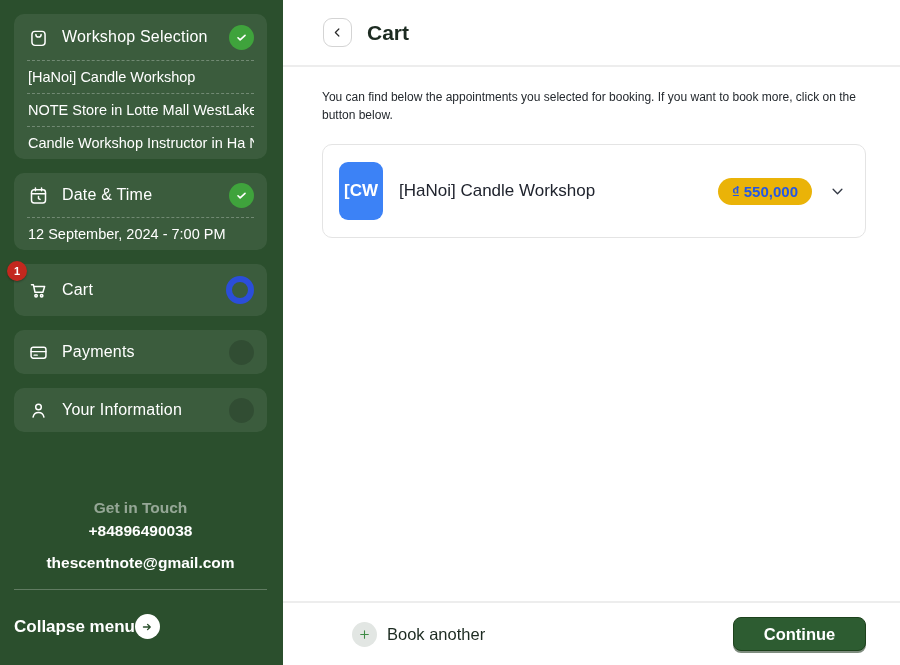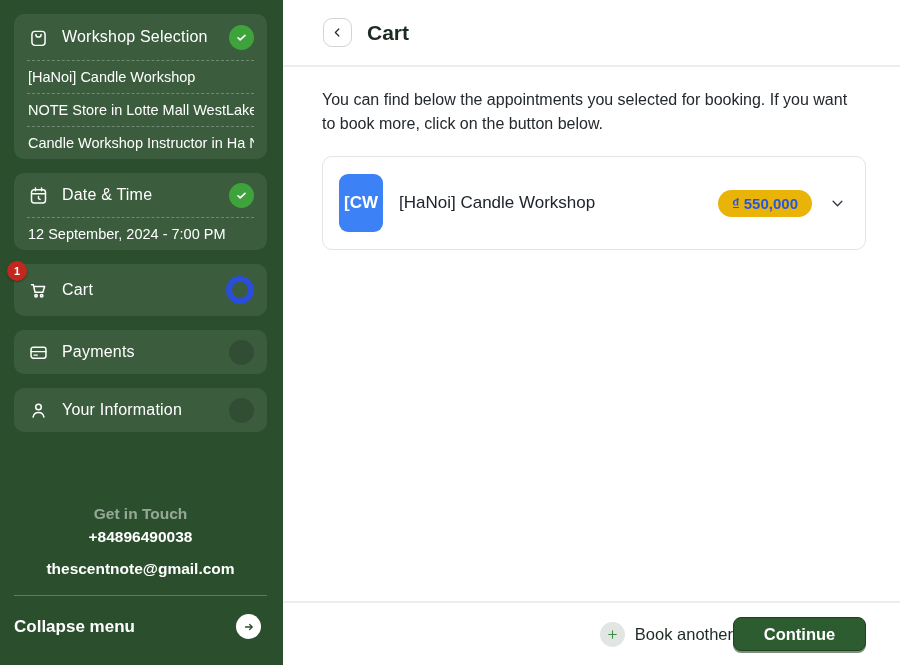--- a/index.html
+++ b/index.html
@@ -57,22 +57,22 @@
     font-size:11px;font-weight:700;
     display:flex;align-items:center;justify-content:center;
     box-shadow:0 1px 2px rgba(0,0,0,0.3);
   }
   .contact{margin-top:auto;text-align:center;}
   .contact-heading{color:rgba(255,255,255,0.5);font-weight:700;font-size:15.5px;margin-bottom:5px;}
   .contact-line{color:#fff;font-weight:700;font-size:15.5px;margin-bottom:14px;}
   .contact-line:last-child{margin-bottom:0;}
   .sidebar-divider{border:none;border-top:1px solid rgba(255,255,255,0.25);margin:17px 0 0 0;}
   .collapse-row{
-    margin-top:18px;margin-bottom:12px;
-    display:flex;align-items:center;justify-content:space-between;
+    margin-top:24px;margin-bottom:12px;
+    display:flex;align-items:center;
     cursor:pointer;
   }
   .collapse-label{font-size:17px;font-weight:700;color:#fff;}
   .collapse-circle{
     width:25px;height:25px;border-radius:50%;background:#fff;
     display:flex;align-items:center;justify-content:center;margin-right:6px;
   }
   .collapse-circle svg{width:14px;height:14px;stroke:#2b4f2d;fill:none;stroke-width:2.4;stroke-linecap:round;stroke-linejoin:round;}
 
   
@@ -84,21 +84,21 @@
   .back-btn{
     width:29px;height:29px;border:1px solid #d4d4d4;border-radius:9px;
     background:#fff;display:flex;align-items:center;justify-content:center;
     cursor:pointer;padding:0;
   }
   .back-btn svg{width:13px;height:13px;stroke:#2a2a2a;fill:none;stroke-width:2.2;stroke-linecap:round;stroke-linejoin:round;}
   .page-title{margin-left:15px;font-size:21px;font-weight:600;color:#1c2b21;}
 
   .main-body{flex:1;padding:21px 36px 0 39px;overflow:hidden;}
   .description{
-    font-size:16px;line-height:1.5;color:#24292e;
+    font-size:12px;line-height:1.5;color:#24292e;
     max-width:555px;margin:0 0 20px 0;
   }
   .appt-card{
     width:544px;box-sizing:border-box;
     display:flex;align-items:center;
     border:1px solid #e4e4e4;border-radius:10px;
     padding:17px 16px;background:#fff;cursor:pointer;
   }
   .appt-avatar{
     width:44px;height:58px;border-radius:9px;background:#3c82f6;
@@ -110,21 +110,21 @@
   .price-pill{
     background:#eab308;border-radius:999px;
     padding:5px 14px;color:#2457e6;font-weight:600;font-size:15px;
     white-space:nowrap;
   }
   .appt-chevron{margin-left:18px;margin-right:4px;display:flex;align-items:center;}
   .appt-chevron svg{width:15px;height:15px;stroke:#343a46;fill:none;stroke-width:2.2;stroke-linecap:round;stroke-linejoin:round;}
 
   .main-footer{
     height:64px;min-height:64px;border-top:2px solid #ededed;box-sizing:border-box;
-    display:flex;align-items:center;justify-content:flex-end;
+    display:flex;align-items:center;justify-content:space-between;
     padding:0 34px 0 69px;
   }
   .book-another{display:flex;align-items:center;gap:10px;cursor:pointer;background:none;border:none;padding:0;}
   .plus-circle{
     width:25px;height:25px;border-radius:50%;background:#e2e6e3;
     display:flex;align-items:center;justify-content:center;
   }
   .plus-circle svg{width:13px;height:13px;stroke:#3d8a44;fill:none;stroke-width:2;stroke-linecap:round;}
   .book-another-label{font-size:16.5px;color:#1c2b21;font-weight:400;}
   .continue-btn{

